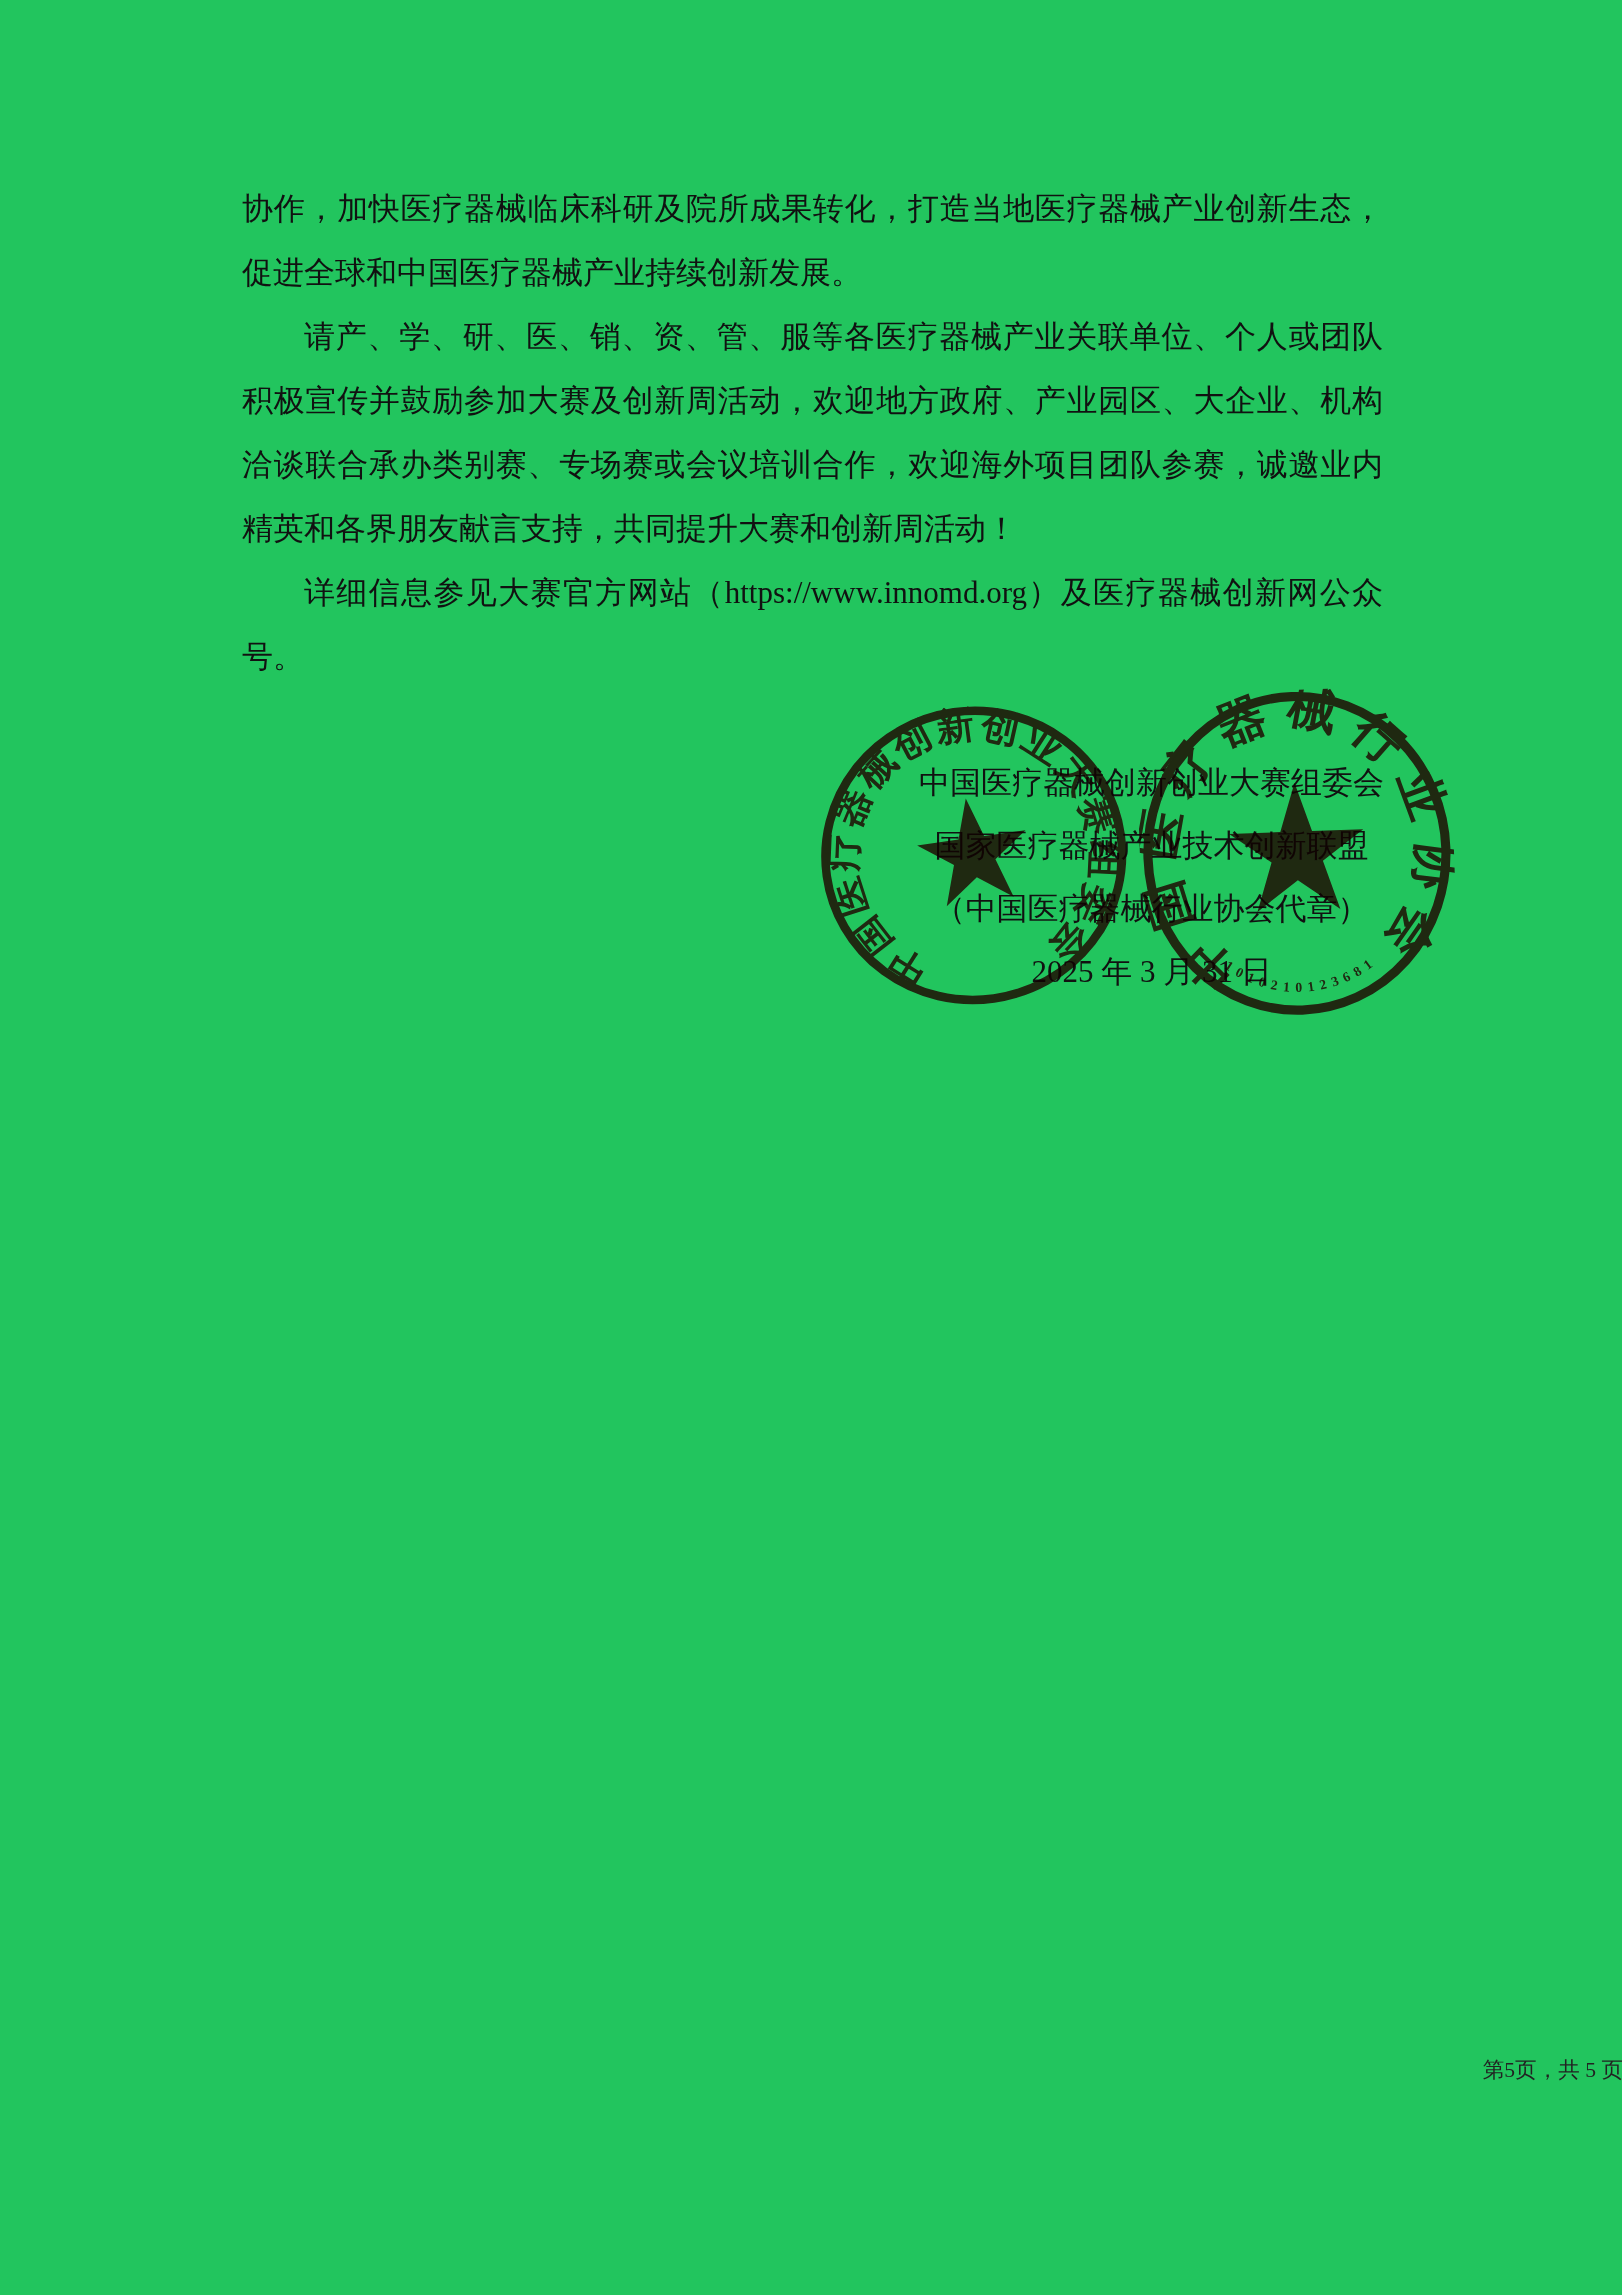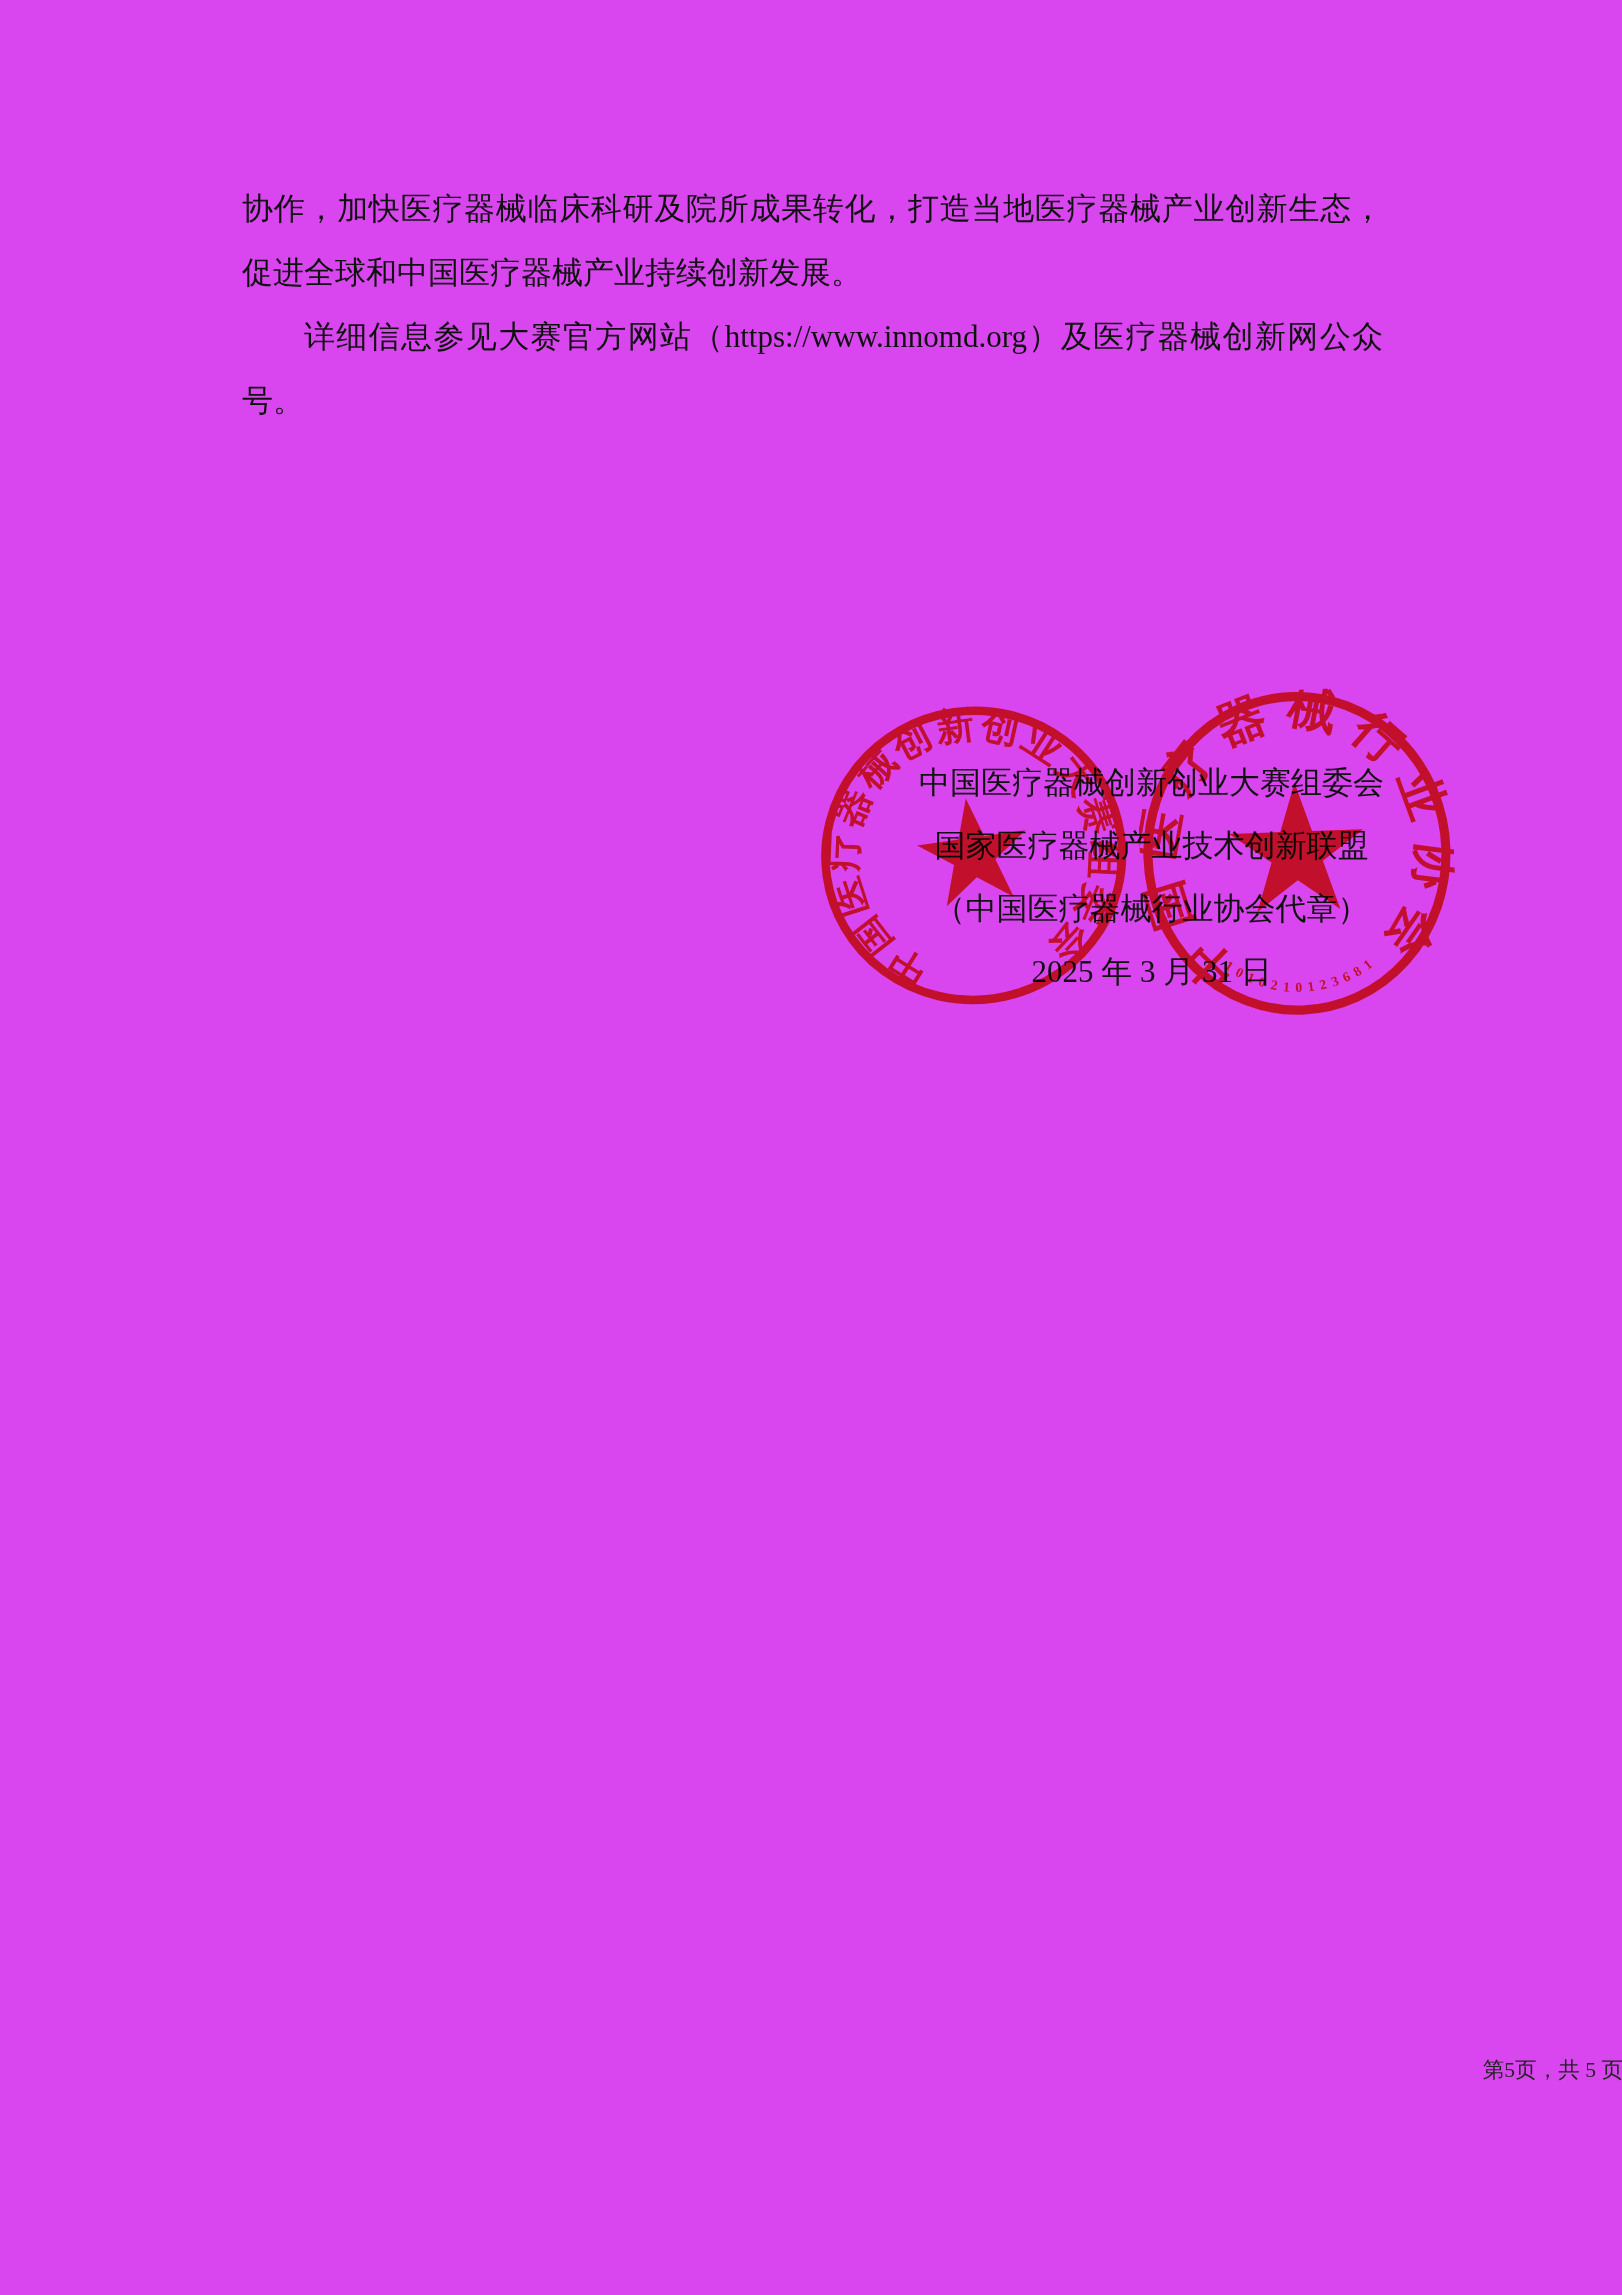--- a/index.html
+++ b/index.html
@@ -2,21 +2,21 @@
 <html style="font-size:10.5px"><head>
 <meta charset="utf-8">
 <style>
   * { box-sizing: border-box; }
   html, body { margin: 0; padding: 0; background: #888; }
   .page {
     position: relative;
     width: 1623px;
     height: 2295px;
     margin: 0 auto;
-    background: #d946ef;
+    background: #22c55e;
     overflow: hidden;
     font-family: "Liberation Serif", "DejaVu Serif", serif;
     color: #111111;
     padding-left: 44px;
   }
   
   .body-text {
     position: absolute;
     left: 242px;
     top: 177px;
@@ -68,20 +68,21 @@
     color: #222;
   }
 </style>
 </head>
 <body>
 
 <div class="page">
 
   <div class="body-text">
     <p>协作，加快医疗器械临床科研及院所成果转化，打造当地医疗器械产业创新生态，促进全球和中国医疗器械产业持续创新发展。</p>
+    <p class="indent">请产、学、研、医、销、资、管、服等各医疗器械产业关联单位、个人或团队积极宣传并鼓励参加大赛及创新周活动，欢迎地方政府、产业园区、大企业、机构洽谈联合承办类别赛、专场赛或会议培训合作，欢迎海外项目团队参赛，诚邀业内精英和各界朋友献言支持，共同提升大赛和创新周活动！</p>
     <p class="indent">详细信息参见大赛官方网站（https://www.innomd.org）及医疗器械创新网公众号。</p>
   </div>
 
   <div class="signature-block">
     <div>中国医疗器械创新创业大赛组委会</div>
     <div>国家医疗器械产业技术创新联盟</div>
     <div>（中国医疗器械行业协会代章）</div>
     <div>2025 年 3 月 31 日</div>
   </div>
 

